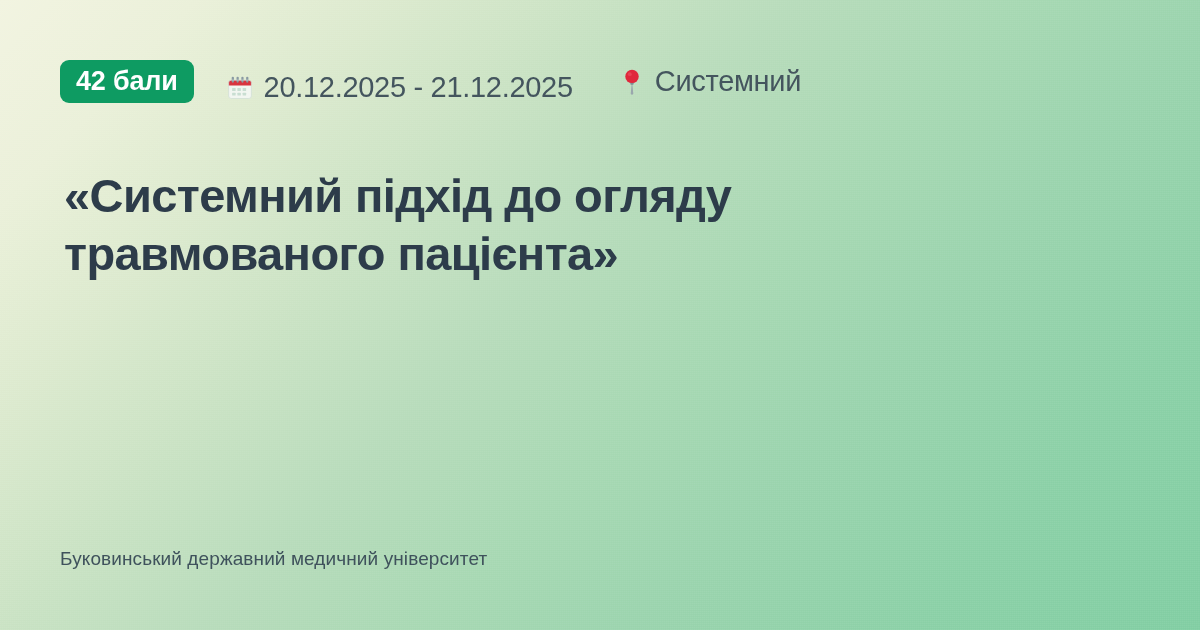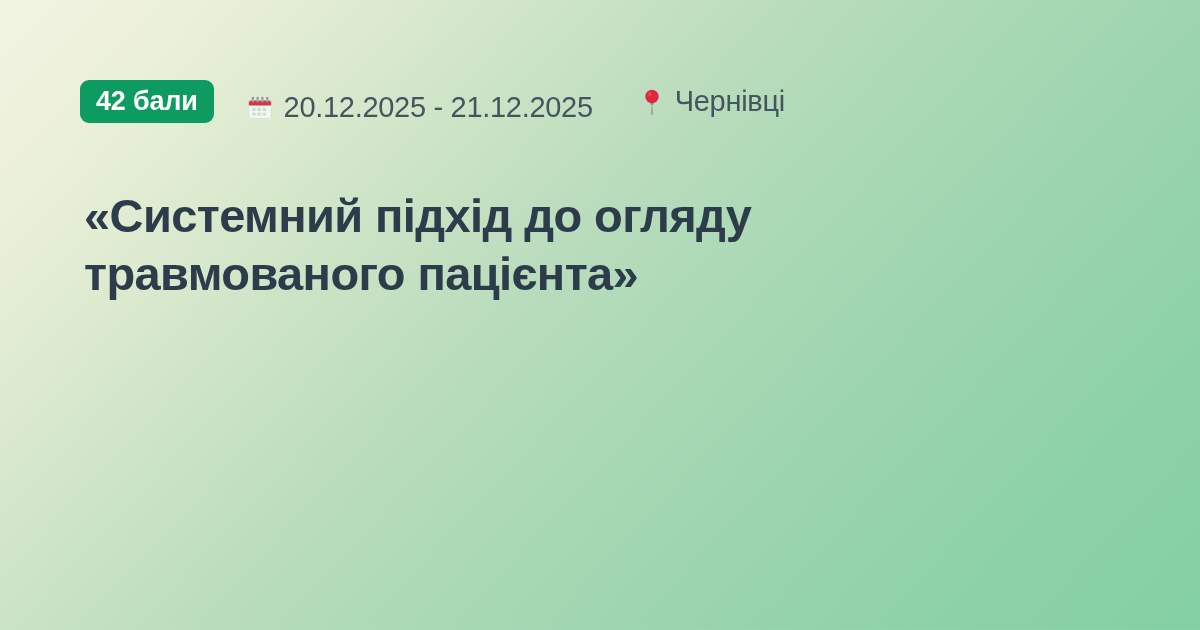--- a/index.html
+++ b/index.html
@@ -12,21 +12,21 @@
     height: 630px;
     overflow: hidden;
     font-family: "Liberation Sans", "DejaVu Sans", sans-serif;
   }
 
   .card {
     position: relative;
     width: 1200px;
     height: 630px;
     box-sizing: border-box;
-    padding: 80px;
+    padding: 60px;
     display: flex;
     flex-direction: column;
     background-color: #a6d8b2;
     background-image:
       linear-gradient(133deg,
         #f2f4e0 0%,
         #eaf0d9 11%,
         #dbe9cd 22%,
         #c9e2c3 33%,
         #b6dbba 45%,
@@ -150,21 +150,22 @@
 
     <span class="meta-item meta-location">
       <span class="emoji-ico">
         <svg width="26" height="28" viewBox="0 0 26 30" aria-hidden="true">
           <path d="M13 13.5 L14.4 27.5 L13 29 L11.6 27.5 Z" fill="#9aa7ad"></path>
           <rect x="11.2" y="12" width="3.6" height="6" rx="1.2" fill="#7d8c94"></rect>
           <circle cx="13" cy="9" r="7.2" fill="#e0283c"></circle>
           <circle cx="10.6" cy="6.6" r="2.1" fill="#ef5667" opacity="0.55"></circle>
         </svg>
       </span>
-      <span>Чернівці</span>
+      <span>Системний</span>
     </span>
 
   </div>
 
   <h1 class="title">«Системний підхід до огляду травмованого пацієнта»</h1>
 
+  <div class="footer">Буковинський державний медичний університет</div>
 
 </div>
 
 </body></html>

